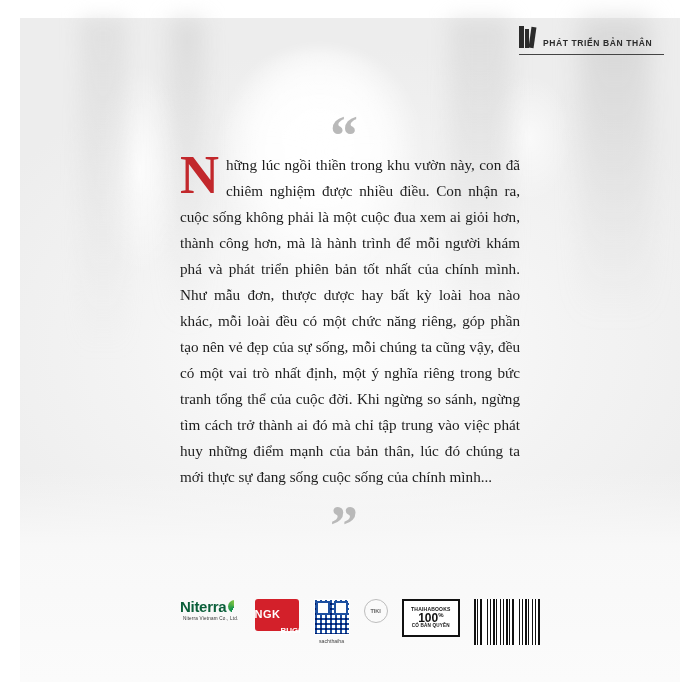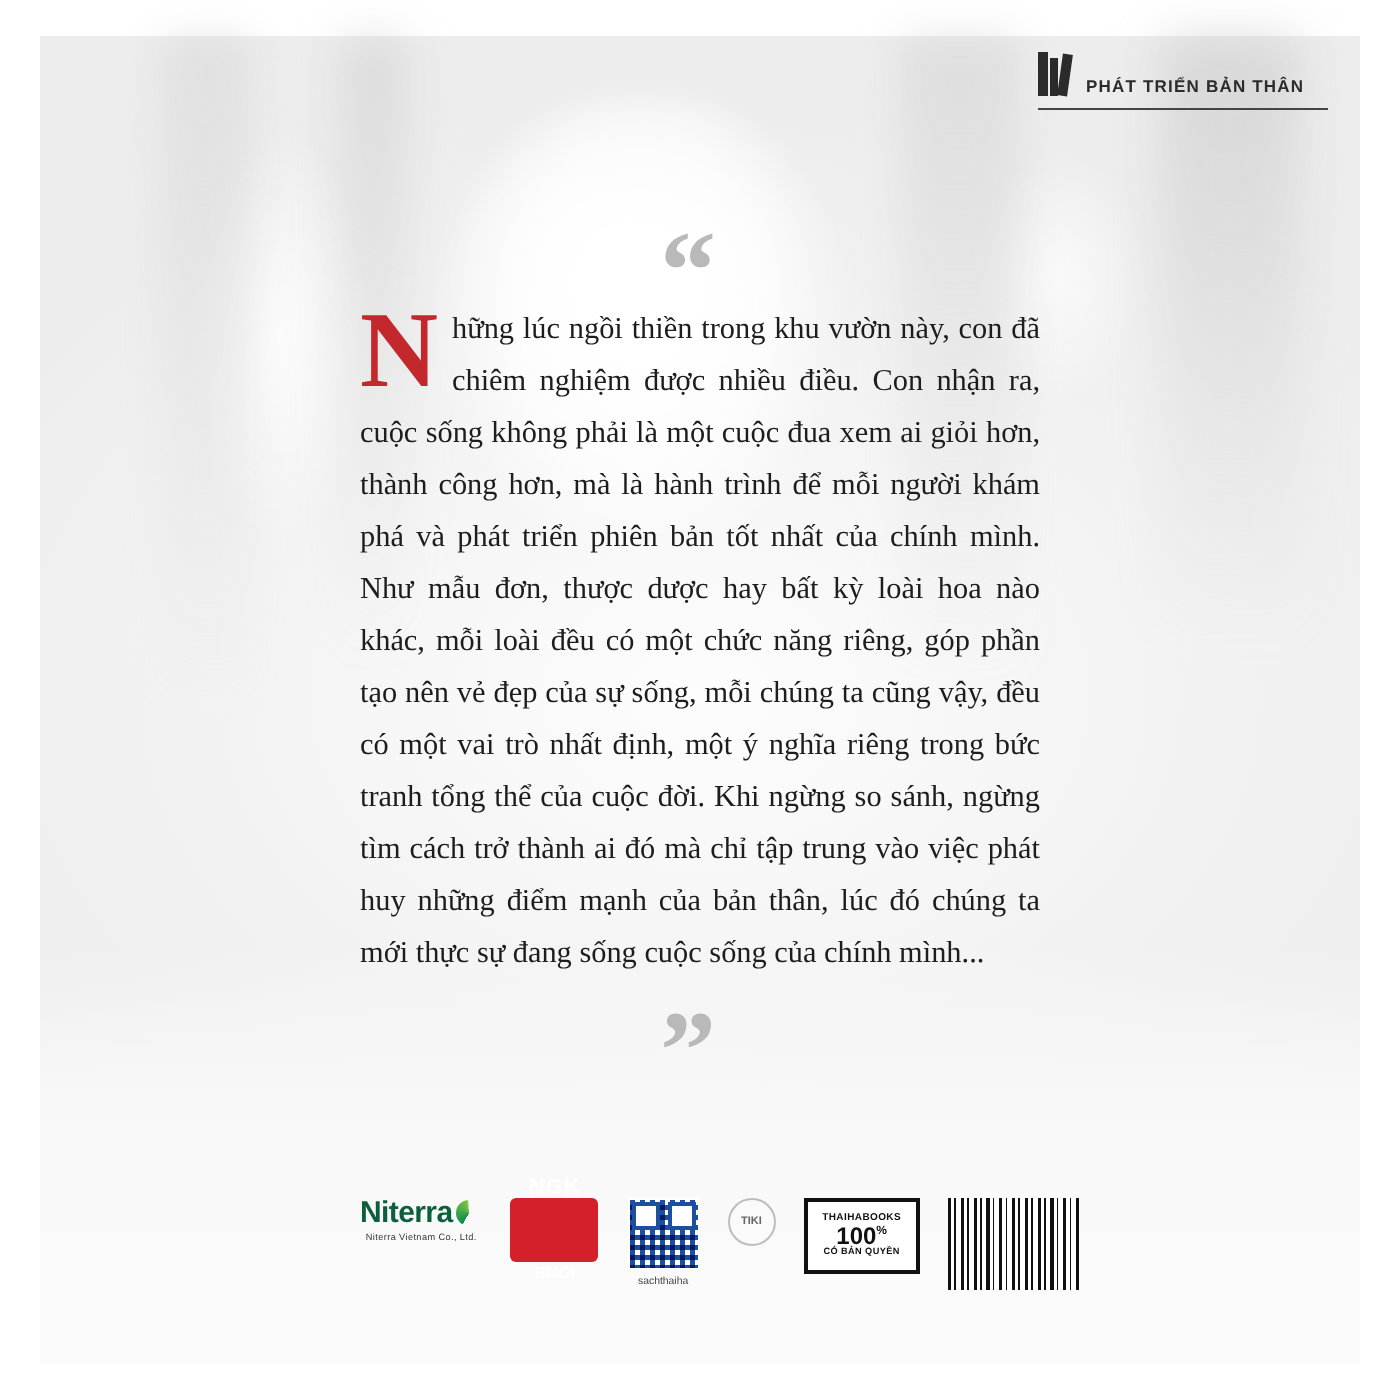--- a/index.html
+++ b/index.html
@@ -171,21 +171,21 @@
     margin-top: 3px;
     letter-spacing: 0.2px;
   }
   .logo-ngk {
     width: 44px;
     height: 32px;
     background: #d3202a;
     border-radius: 3px;
     color: #fff;
     display: flex;
-    flex-direction: column;
+    flex-direction: row;
     align-items: center;
     justify-content: center;
     line-height: 1.05;
   }
   .logo-ngk .t1 { font-size: 11px; font-weight: bold; letter-spacing: 0.5px; }
   .logo-ngk .t2 { font-size: 8px; font-weight: bold; margin-top: 32px; }
   .qr-wrap {
     display: flex;
     flex-direction: column;
     align-items: center;

